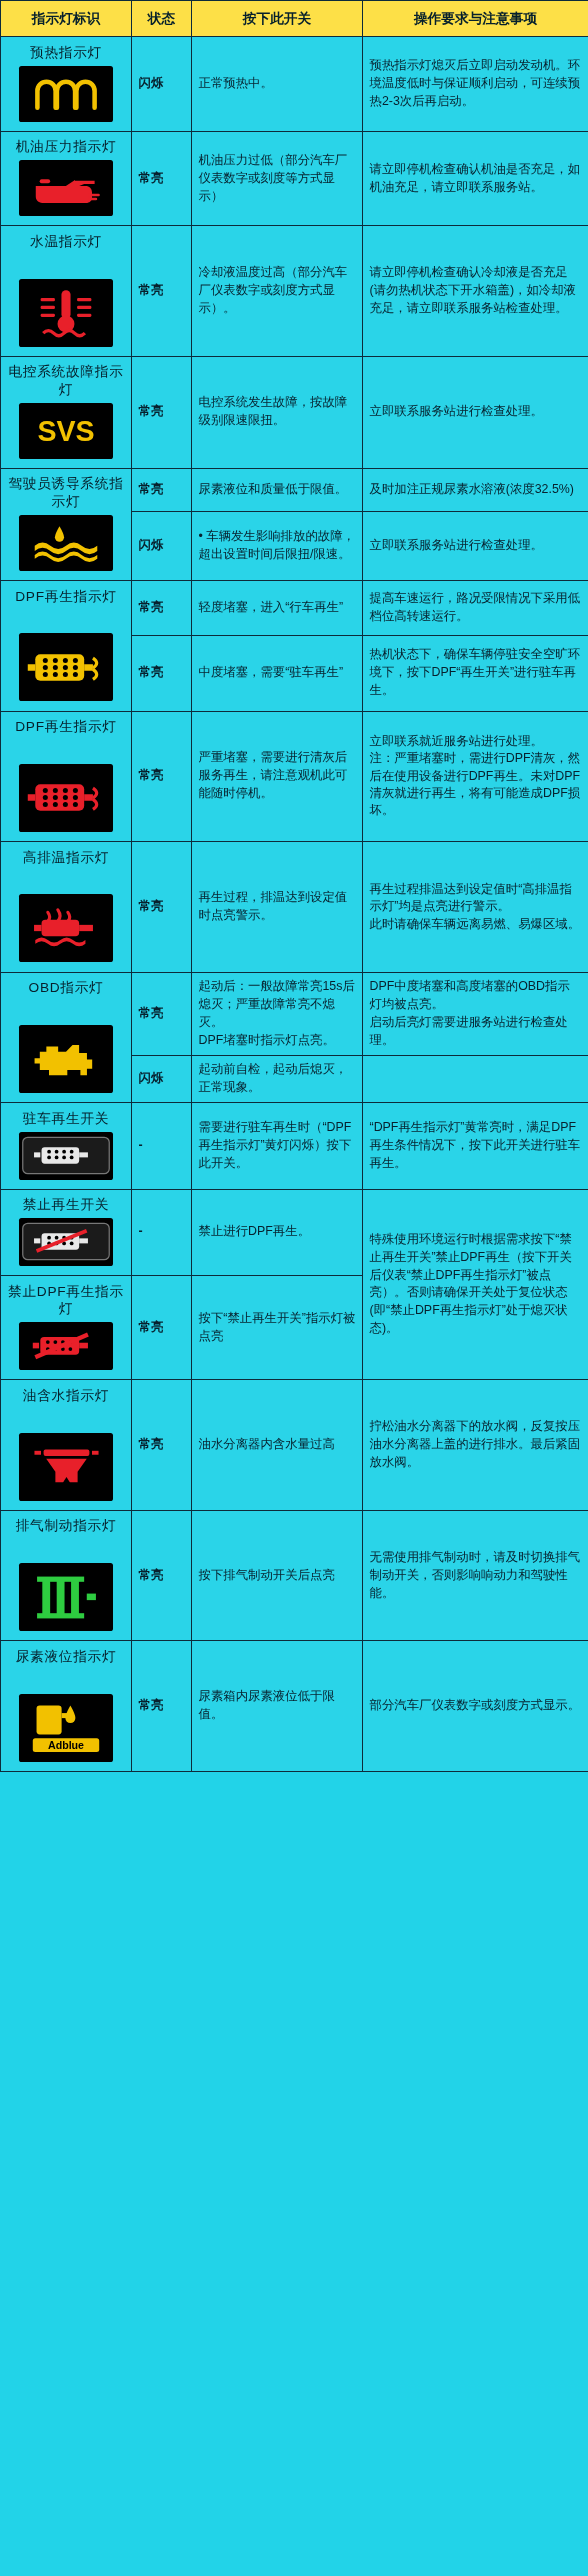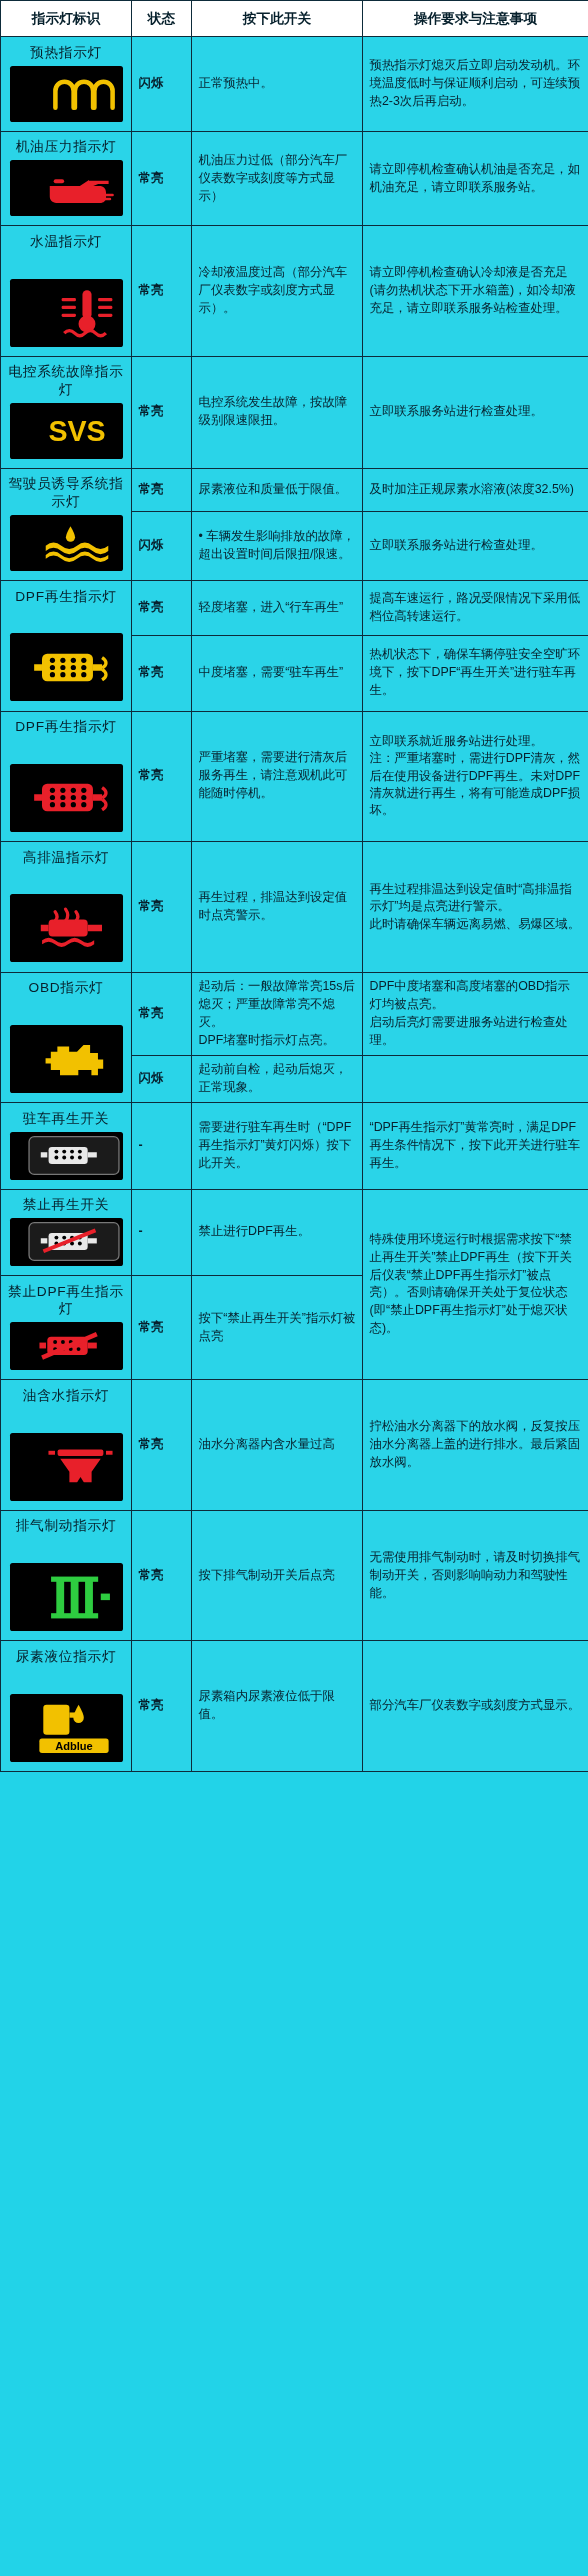--- a/index.html
+++ b/index.html
@@ -27,21 +27,21 @@
   th,td{
     border:0.7px solid #0d2b3a;
     vertical-align:middle;
     padding:5.2px 6.5px;
     font-size:12.4px;
     line-height:1.45;
     color:#07212e;
     background:#2ad4e8;
   }
   thead th{
-    background:#ffffff;
+    background:#fde047;
     font-weight:bold;
     font-size:13.7px;
     text-align:center;
     padding:7.8px 3.9px;
     color:#06202c;
   }
   td.cell-sym{
     text-align:center;
     padding:6.5px 3.9px 9.2px 3.9px;
   }
@@ -56,26 +56,26 @@
     font-size:13.7px;
     letter-spacing:0.7px;
     margin-bottom:3.9px;
     color:#06202c;
     text-align:center;
     line-height:1.3;
   }
   .sym-box{
     background:#000;
     border-radius:2.6px;
-    width:113px;
+    width:94px;
     height:56px;
     margin:0 auto;
     display:flex;
     align-items:center;
-    justify-content:flex-end;
+    justify-content:center;
     overflow:hidden;
   }
   .sym-box.tall{height:68px;margin-top:28px;}
   .sym-box.short{height:48px;}
   .sym-box svg{display:block;}
   .tight{line-height:1.4;}
 </style>
 </head>
 <body>
 

